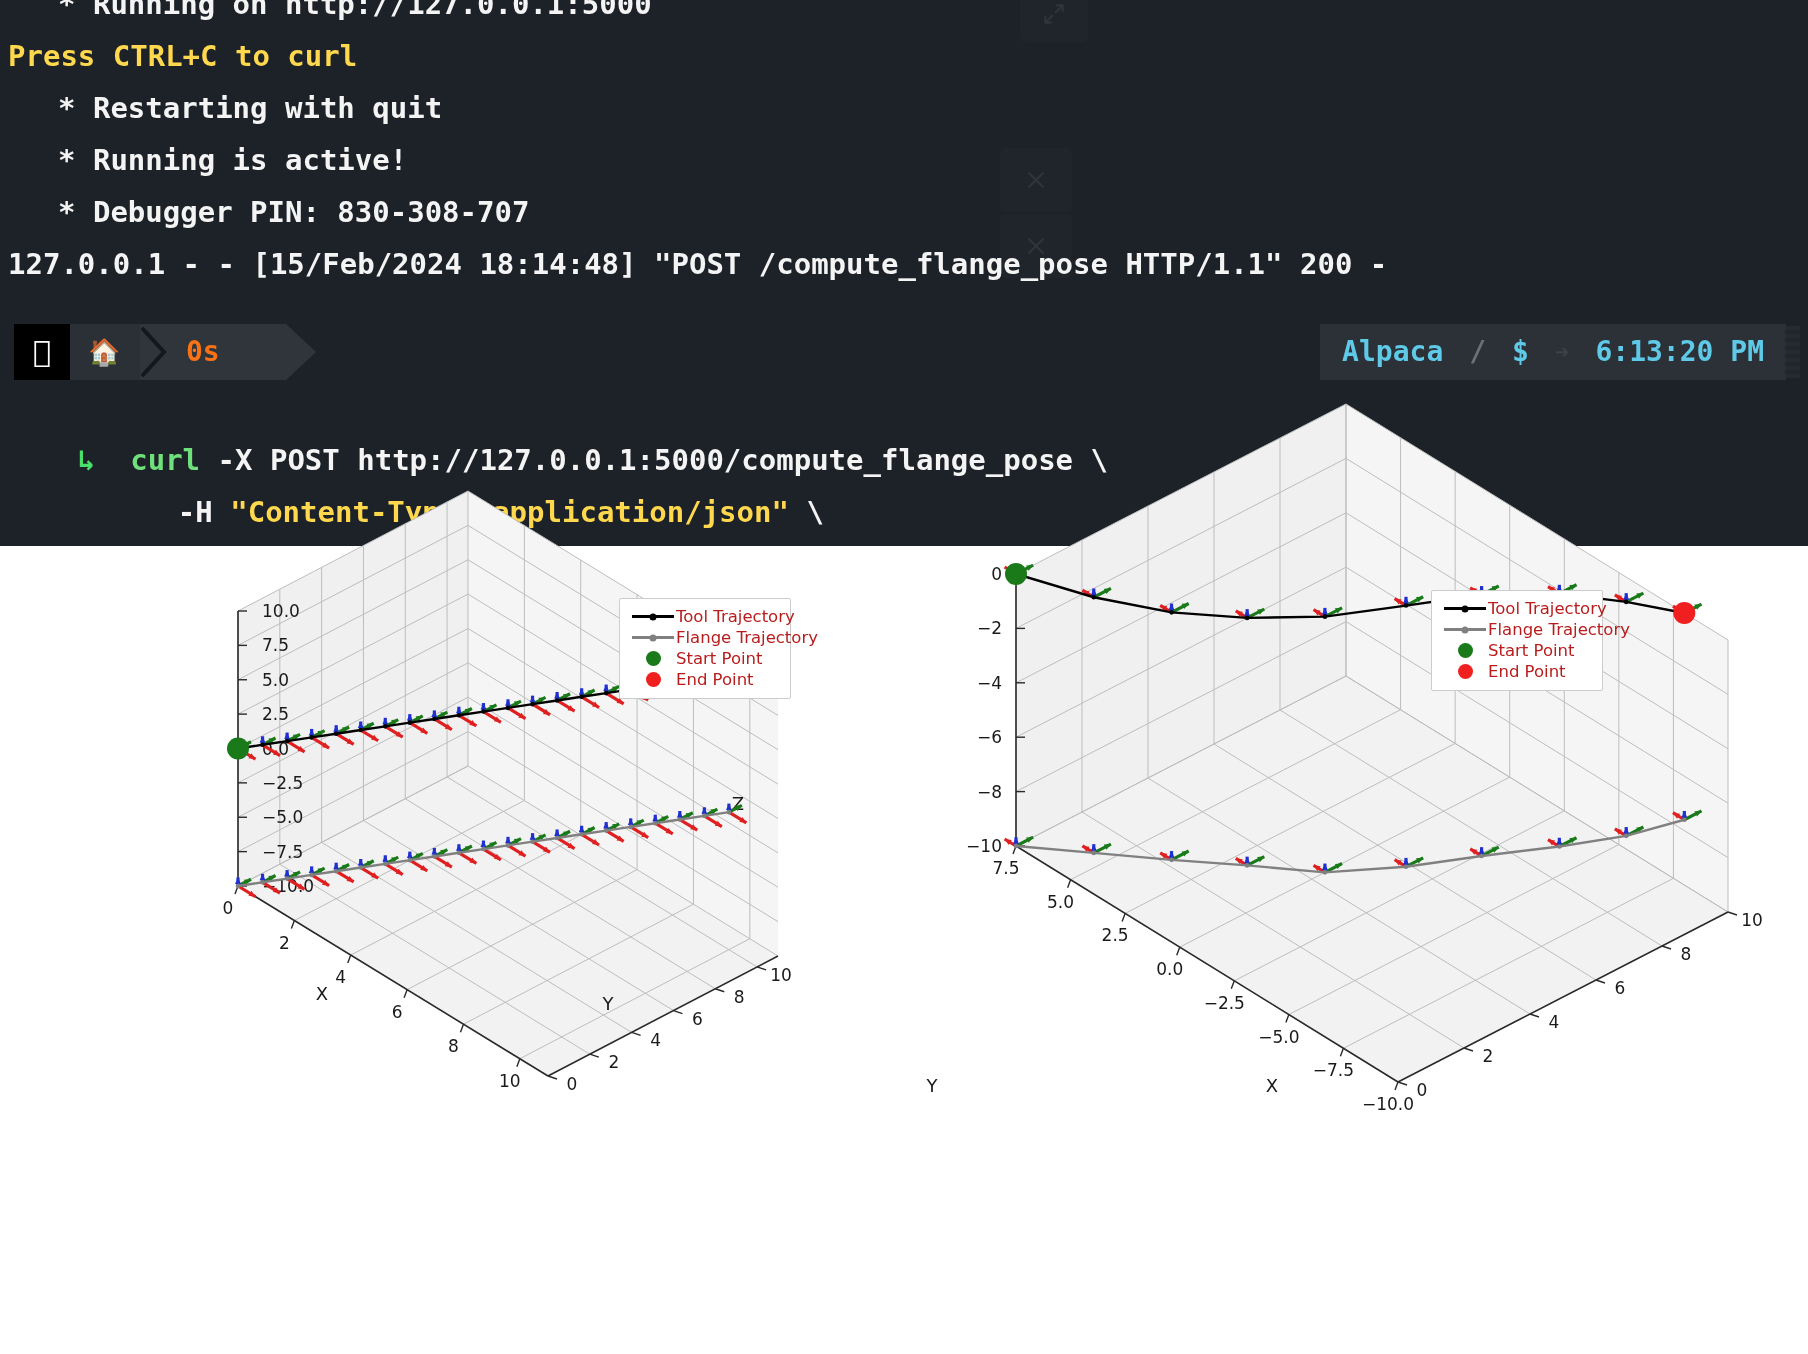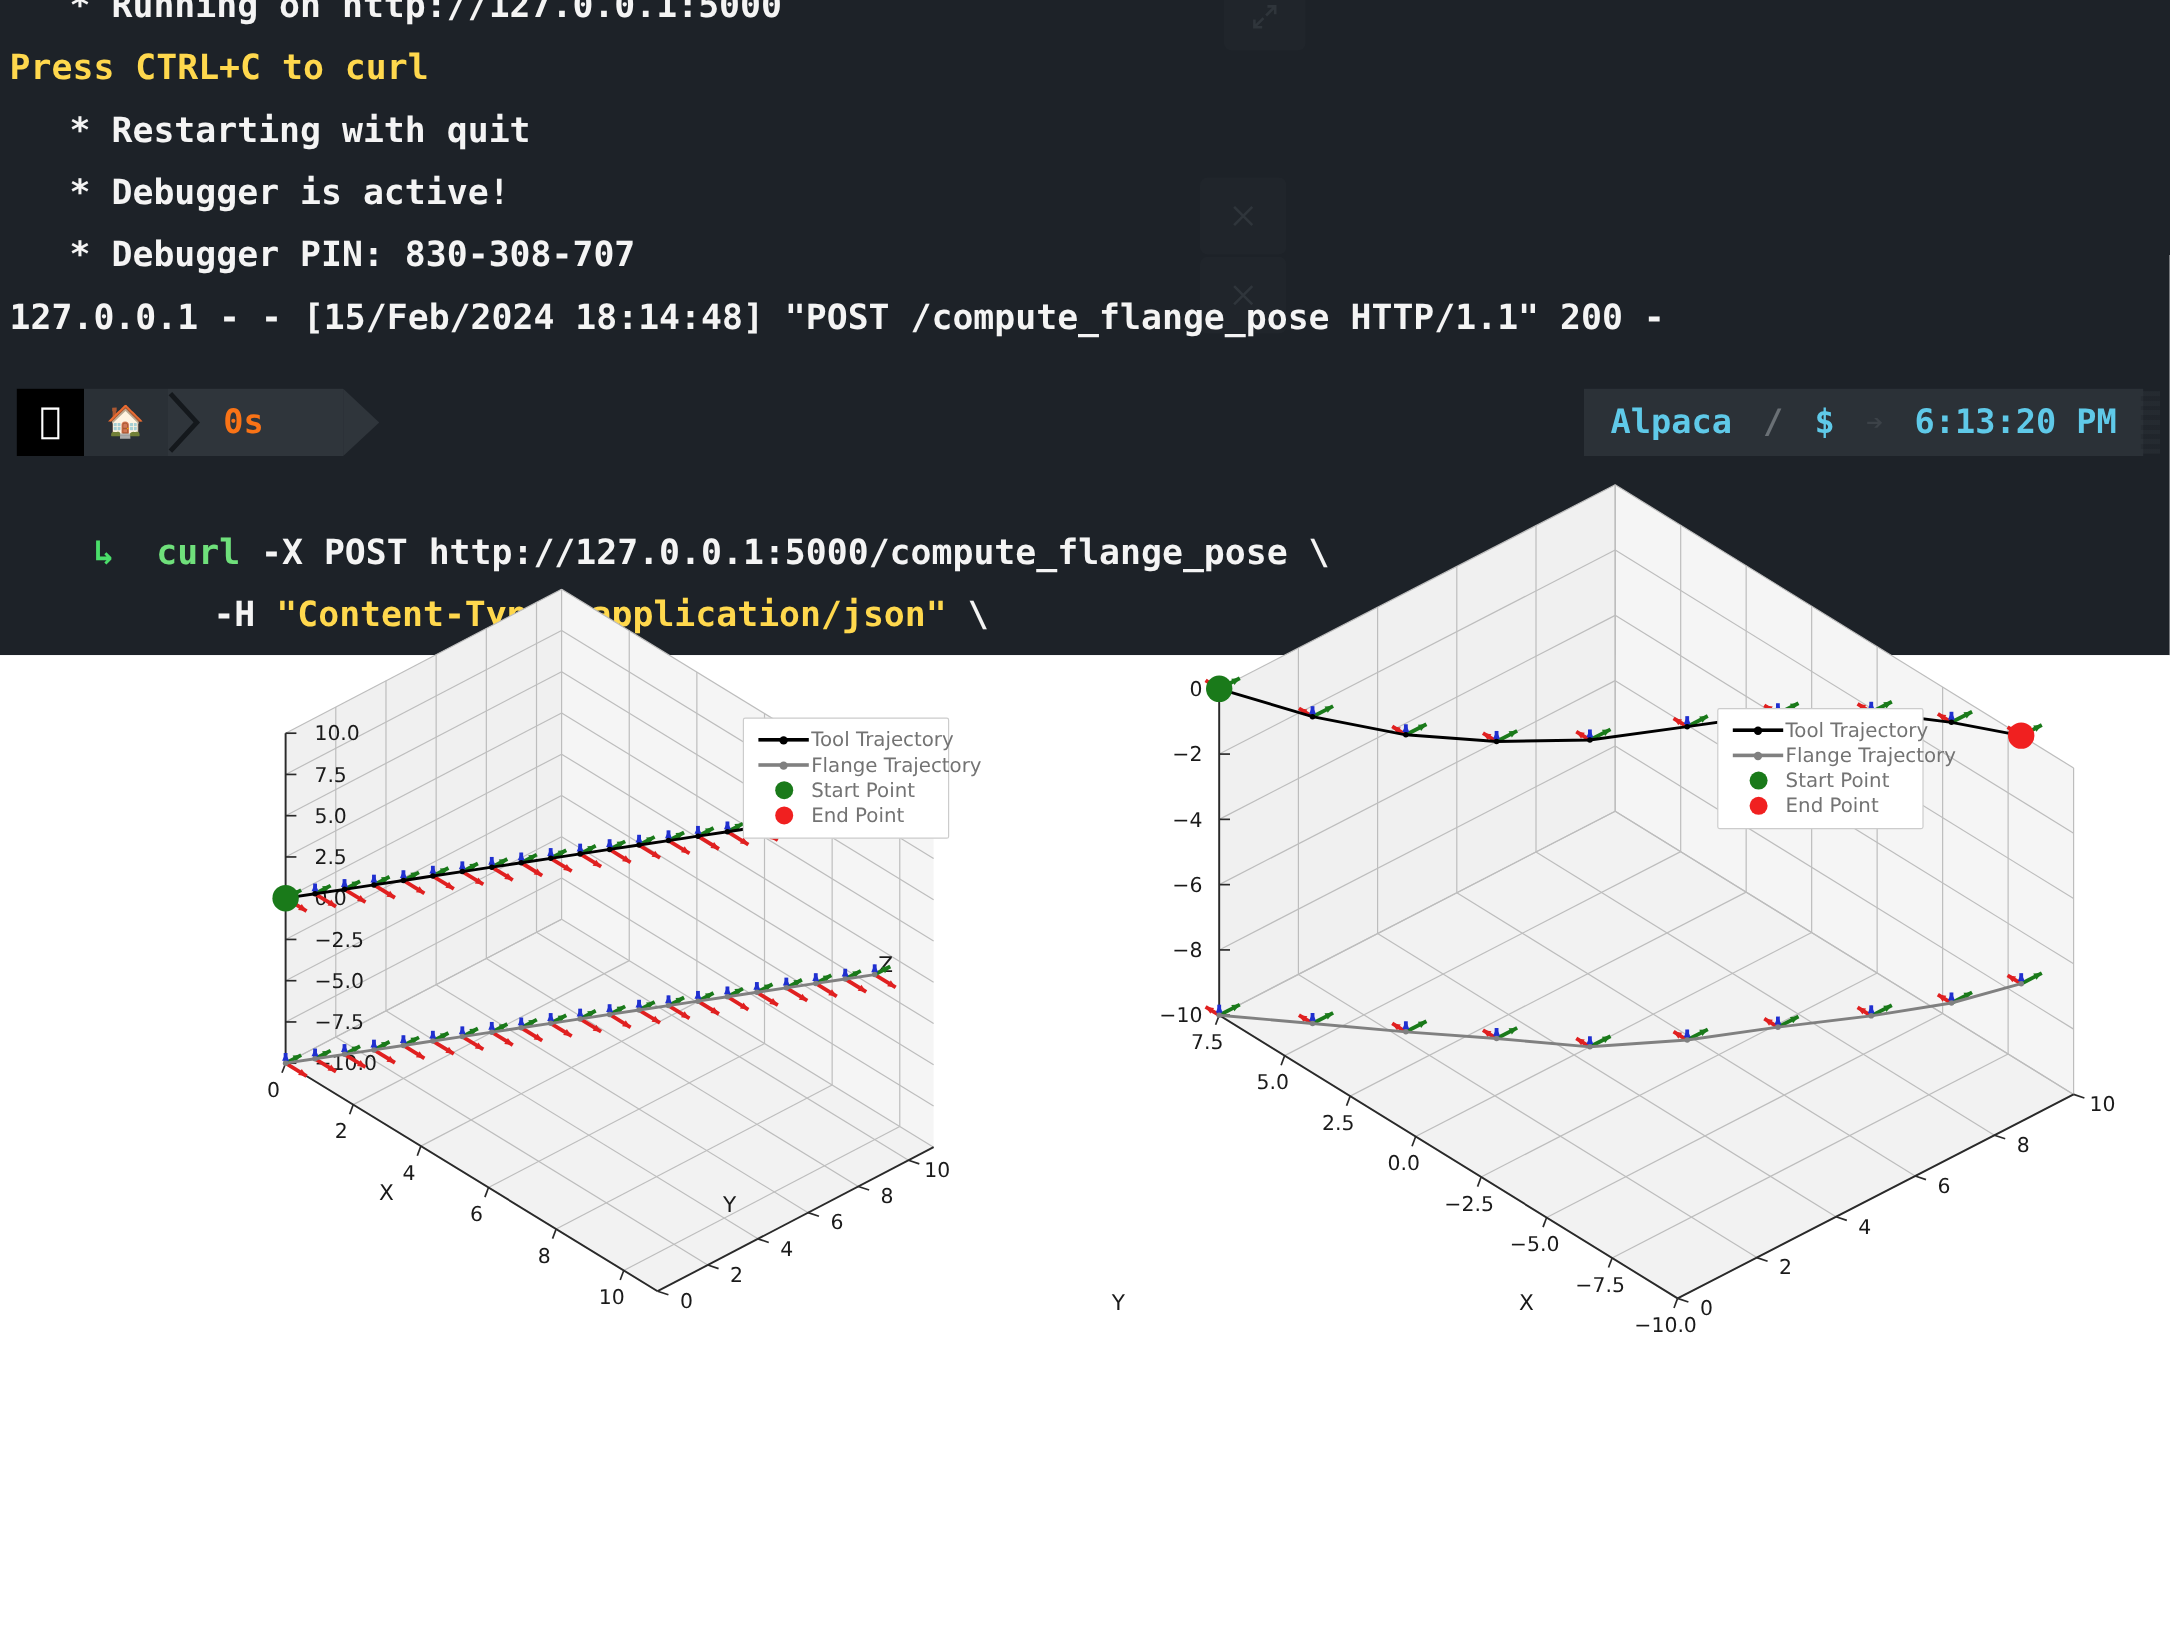--- a/index.html
+++ b/index.html
@@ -73,21 +73,21 @@
   .plot-title{
     position:absolute;text-align:center;color:#262626;
     font-family:"DejaVu Sans",sans-serif;font-size:20px;white-space:nowrap;
   }
   #title-left{left:0;width:904px;top:26px;}
   #title-right{left:0;width:904px;top:18px;}
 
   .legend{
     position:absolute;background:#ffffff;border:1px solid #cccccc;border-radius:2px;
     padding:7px 12px 8px 10px;box-sizing:border-box;
-    font-family:"DejaVu Sans",sans-serif;font-size:16.5px;color:#737373;
+    font-family:"DejaVu Sans",sans-serif;font-size:16.5px;color:#b91c1c;
   }
   #legend-left{left:619px;top:52px;width:172px;}
   #legend-right{left:527px;top:44px;width:172px;}
   .leg-row{display:flex;align-items:center;height:21px;}
   .leg-key{width:46px;flex:0 0 46px;display:flex;align-items:center;justify-content:center;}
   .leg-line{width:42px;height:2.6px;position:relative;}
   .leg-line .dot{position:absolute;left:50%;top:50%;width:7px;height:7px;border-radius:50%;
     transform:translate(-50%,-50%);}
   .leg-circle{width:15px;height:15px;border-radius:50%;}
   .leg-label{white-space:nowrap;}
@@ -98,21 +98,21 @@
   .axlabel{font-family:"DejaVu Sans",sans-serif;font-size:18px;fill:#1a1a1a;}
 </style>
 </head>
 <body>
 
 <div id="terminal">
 
   <div class="tline c-white" style="top:-22px;padding-left:50px;">* Running on http://127.0.0.1:5000</div>
   <div class="tline c-yellow" style="top:30px;">Press CTRL+C to curl</div>
   <div class="tline c-white" style="top:82px;padding-left:50px;">* Restarting with quit</div>
-  <div class="tline c-white" style="top:134px;padding-left:50px;">* Debugger is active!</div>
+  <div class="tline c-white" style="top:134px;padding-left:50px;">* Running is active!</div>
   <div class="tline c-white" style="top:186px;padding-left:50px;">* Debugger PIN: 830-308-707</div>
   <div class="tline c-white" style="top:238px;">127.0.0.1 - - [15/Feb/2024 18:14:48] "POST /compute_flange_pose HTTP/1.1" 200 -</div>
 
   
   <div class="ov-btn" id="ov-expand">
     <svg width="26" height="26" viewBox="0 0 24 24" fill="none" stroke="currentColor" stroke-width="2">
       <path d="M14 4h6v6M20 4l-7 7M10 20H4v-6M4 20l7-7"></path>
     </svg>
   </div>
   <div class="ov-btn" id="ov-close-1">

